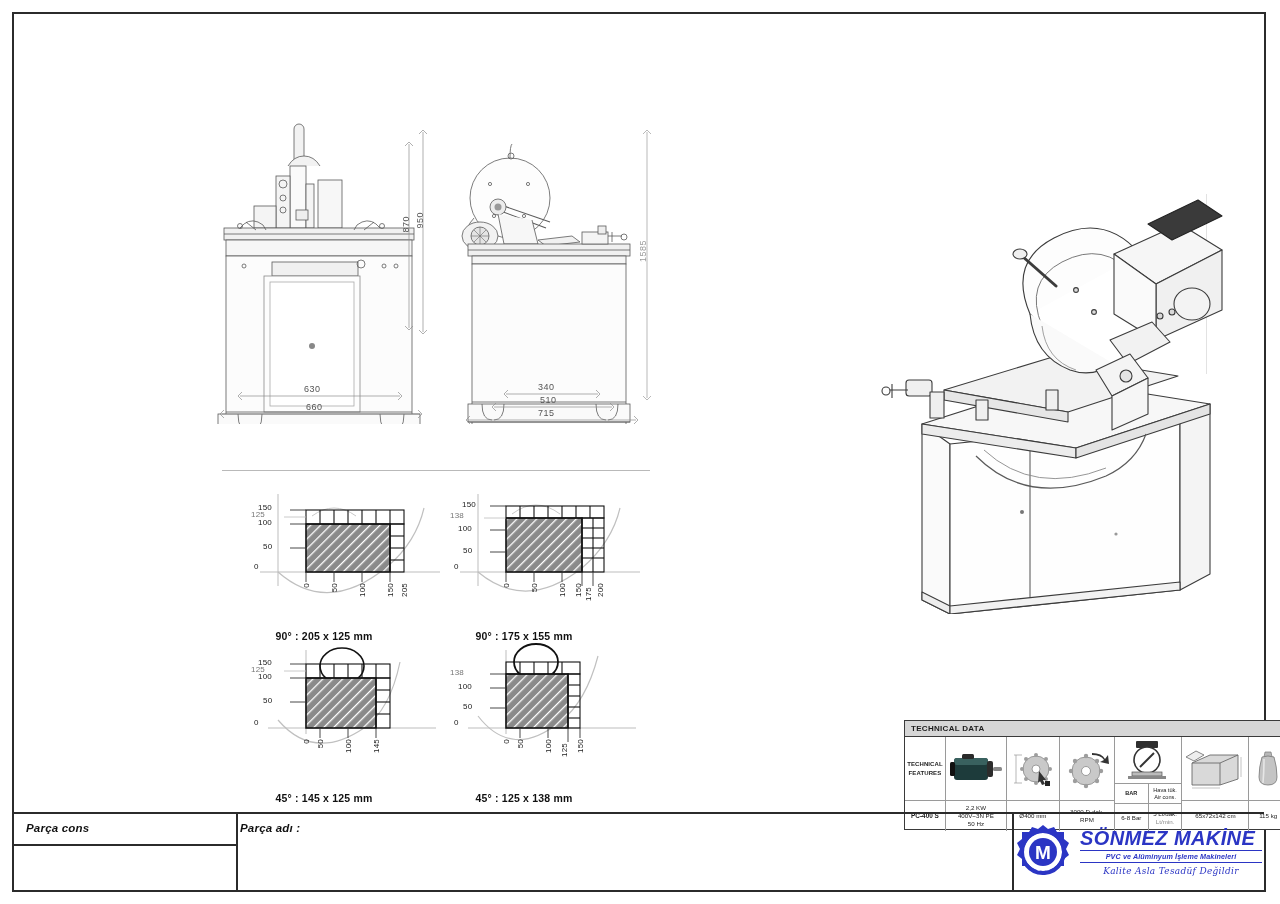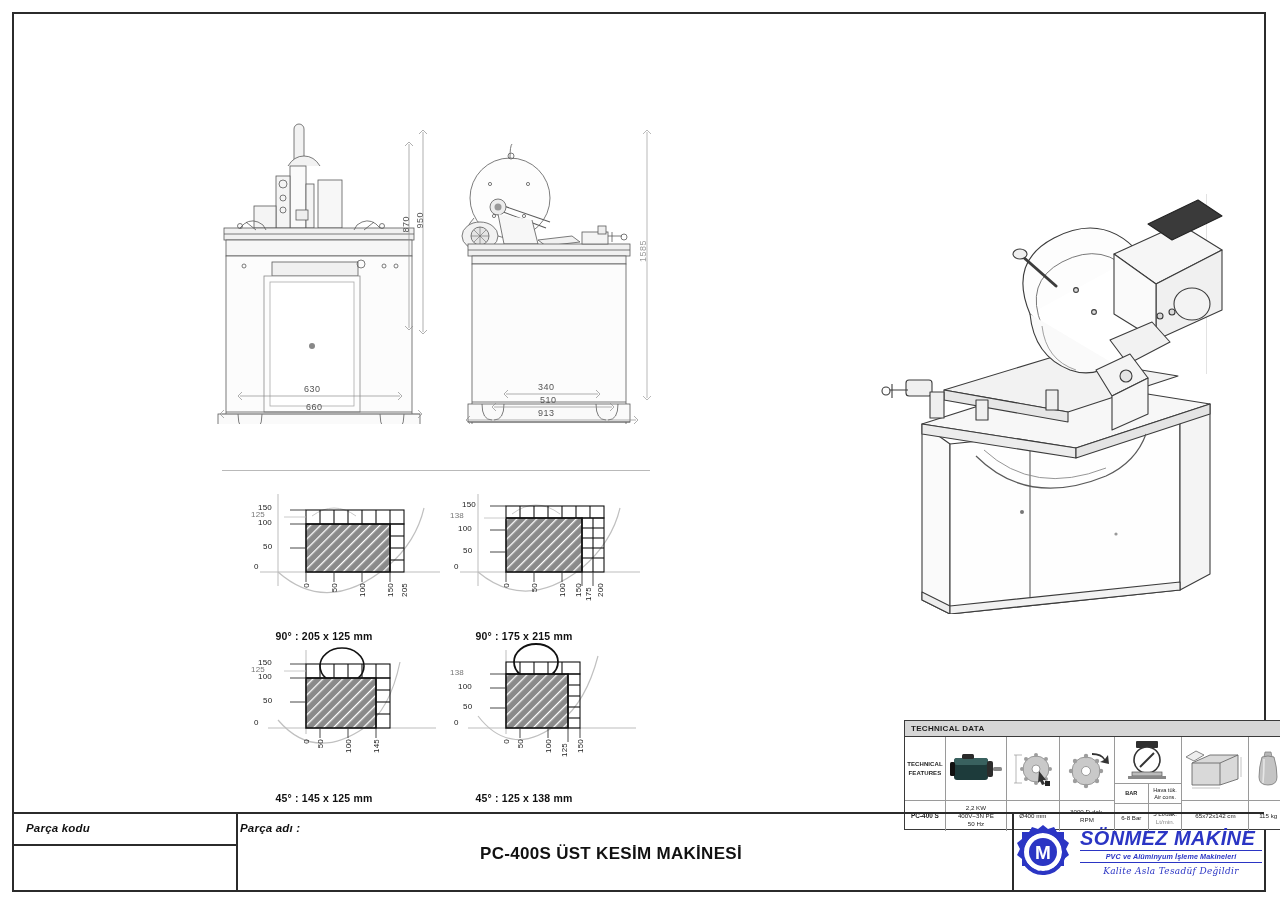--- a/index.html
+++ b/index.html
@@ -289,21 +289,21 @@
       <span class="dimtxt abs" style="left:48px;top:-2px;">510</span>
     </div>
     <div class="abs" style="left:452px;top:396px;width:172px;height:14px;">
       <svg width="172" height="14" viewBox="0 0 172 14">
         <g stroke="#8d8d8d" stroke-width="0.7" fill="none">
           <path d="M2 10 H170"></path>
             <path d="M4 6 L0 10 L4 14"></path>
             <path d="M168 6 L172 10 L168 14"></path>
         </g>
       </svg>
-      <span class="dimtxt abs" style="left:72px;top:-2px;">913</span>
+      <span class="dimtxt abs" style="left:72px;top:-2px;">715</span>
     </div>
 
     <div class="rule" style="left:208px;top:456px;width:428px;height:1px;"></div>
 
     <div class="cap-block" style="left:236px;top:472px;">
       <svg class="cap-svg" width="200" height="128" viewBox="0 0 200 128">
         <defs>
           <pattern id="hatchA" width="7" height="7" patternTransform="rotate(45)" patternUnits="userSpaceOnUse">
             <rect width="7" height="7" fill="#8a8a8a"></rect>
             <line x1="0" y1="0" x2="0" y2="7" stroke="#fff" stroke-width="2.6"></line>
@@ -402,21 +402,21 @@
       <span class="lbl abs" style="left:13px;top:60px;">50</span>
       <span class="lbl abs" style="left:8px;top:38px;">100</span>
       <span class="lbl abs" style="left:0px;top:25px;color:#777;">138</span>
       <span class="lbl abs" style="left:12px;top:14px;">150</span>
       <span class="lbl vert abs" style="left:52px;top:97px;">0</span>
       <span class="lbl vert abs" style="left:80px;top:97px;">50</span>
       <span class="lbl vert abs" style="left:108px;top:97px;">100</span>
       <span class="lbl vert abs" style="left:124px;top:97px;">150</span>
       <span class="lbl vert abs" style="left:134px;top:101px;">175</span>
       <span class="lbl vert abs" style="left:146px;top:97px;">200</span>
-      <div class="cap-caption" style="bottom:-6px;left:-26px;width:200px;">90° : 175 x 215 mm</div>
+      <div class="cap-caption" style="bottom:-6px;left:-26px;width:200px;">90° : 175 x 155 mm</div>
     </div>
 
     <div class="cap-block" style="left:236px;top:628px;">
       <svg class="cap-svg" width="200" height="128" viewBox="0 0 200 128">
         <defs>
           <pattern id="hatchC" width="7" height="7" patternTransform="rotate(45)" patternUnits="userSpaceOnUse">
             <rect width="7" height="7" fill="#8a8a8a"></rect>
             <line x1="0" y1="0" x2="0" y2="7" stroke="#fff" stroke-width="2.6"></line>
           </pattern>
         </defs>
@@ -721,26 +721,25 @@
 
     </div>
   </div>
 
   <div id="title-block">
 
     <div class="tb-line" style="left:222px;top:0;width:2px;height:78px;"></div>
     <div class="tb-line" style="left:0;top:30px;width:222px;height:2px;"></div>
     <div class="tb-line" style="left:998px;top:0;width:2px;height:78px;"></div>
 
-    <div class="tb-cell tb-head" style="left:12px;top:8px;">Parça kodu</div>
+    <div class="tb-cell tb-head" style="left:12px;top:8px;">Parça cons</div>
     <div class="tb-cell" style="left:12px;top:44px;font-size:11px;"></div>
 
     <div class="tb-cell tb-head" style="left:226px;top:8px;">Parça adı :</div>
 
-    <div id="part-name-main" style="left:234px;right:290px;top:30px;">PC-400S ÜST KESİM MAKİNESİ</div>
 
     <div id="logo-box">
       <svg width="62" height="58" viewBox="0 0 62 58">
         <g fill="#2b35c4">
           <path d="M31 2 l5 4 l6 -2 l3 5 l7 0 l0 7 l5 4 l-3 6 l3 6 l-5 4 l0 7 l-7 0 l-3 5 l-6 -2 l-5 4
                    l-5 -4 l-6 2 l-3 -5 l-7 0 l0 -7 l-5 -4 l3 -6 l-3 -6 l5 -4 l0 -7 l7 0 l3 -5 l6 2 Z"></path>
         </g>
         <circle cx="31" cy="29" r="19" fill="#fff"></circle>
         <path d="M31 8 a21 21 0 1 1 -0.1 0" fill="none" stroke="#2b35c4" stroke-width="4" stroke-linecap="round" stroke-dasharray="84 22"></path>
         <circle cx="31" cy="29" r="14" fill="#2b35c4"></circle>

